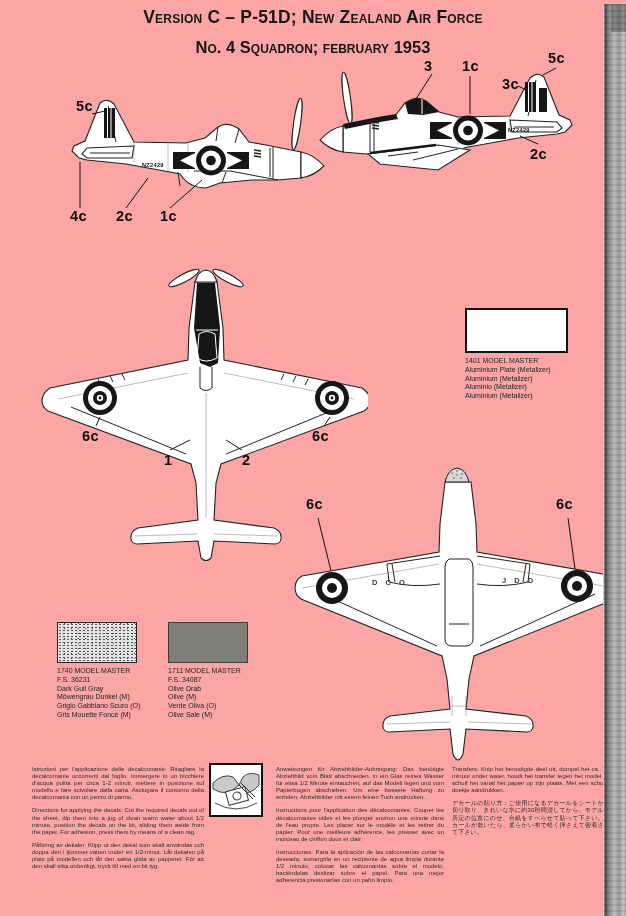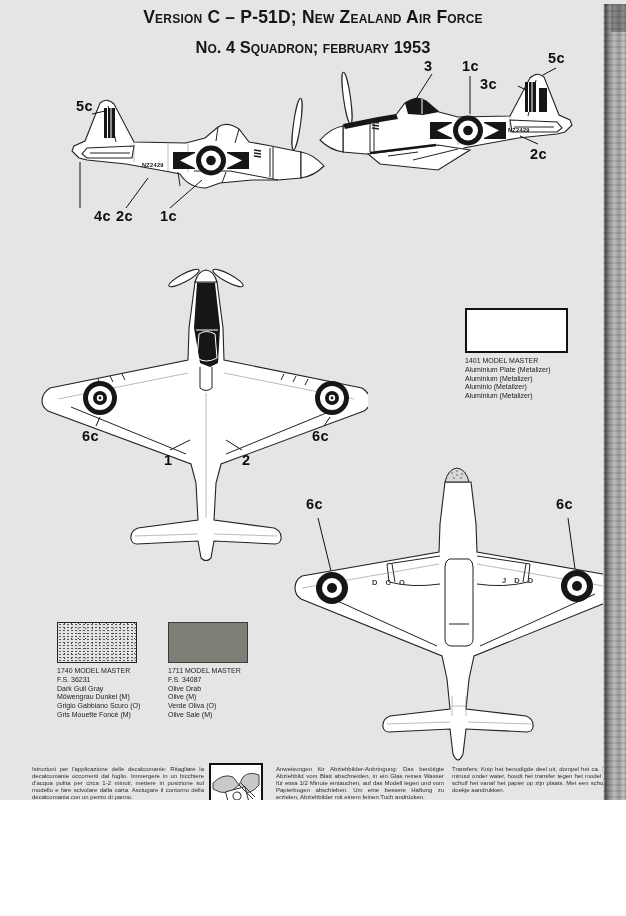--- a/index.html
+++ b/index.html
@@ -1,16 +1,16 @@
 <!DOCTYPE html>
 <html><head>
 <meta charset="utf-8">
 <style>
   html,body{margin:0;padding:0;background:#fff;}
-  .page{position:relative;width:626px;height:800px;background:#e5e5e5;overflow:hidden;
+  .page{position:relative;width:626px;height:916px;background:#fca5a5;overflow:hidden;
         font-family:"Liberation Sans",sans-serif;color:#1a1a1a;}
   
   .title{position:absolute;top:7px;left:10px;width:606px;text-align:center;
          font-weight:700;font-variant:small-caps;color:#161616;}
   .title .l1{font-size:17.5px;letter-spacing:.2px;}
   .title .l2{font-size:16.5px;margin-top:10px;}
   
   .edge-band{position:absolute;right:0;top:4px;bottom:0;width:23px;z-index:50;
     background:
       repeating-linear-gradient(180deg, rgba(0,0,0,.10) 0 2px, rgba(255,255,255,0) 2px 6px),
@@ -71,21 +71,21 @@
         <polygon points="197,65 212,72.5 197,80" fill="#fff"></polygon>
         <circle cx="181" cy="72.5" r="15" class="dark"></circle>
         <circle cx="181" cy="72.5" r="10" fill="#fff"></circle>
         <circle cx="181" cy="72.5" r="4.8" class="dark"></circle>
       </g>
       <text x="112" y="79" class="serial-t">NZ2429</text>
       <path class="leader" d="M62,26 L75,23 M50,120 L50,74 M96,120 L118,90 M140,120 L172,92"></path>
     </svg>
   </div>
   <div class="callout" style="left:76px;top:98px;">5c</div>
-  <div class="callout" style="left:70px;top:208px;margin-left:24px;">4c</div>
+  <div class="callout" style="left:70px;top:208px;">4c</div>
   <div class="callout" style="left:116px;top:208px;">2c</div>
   <div class="callout" style="left:160px;top:208px;">1c</div>
 
   <div class="view" style="left:318px;top:60px;width:292px;height:145px;">
     <svg width="292" height="145" viewBox="0 0 292 145">
       <ellipse cx="29" cy="38" rx="3.5" ry="26" transform="rotate(-8 29 38)" class="body"></ellipse>
       <path class="body" d="M25,66 L60,59 L77,56 L87,43 Q99,35 108,41 L121,52 L140,57 L192,56 L212,18 Q219,11 226,17 L241,55 L252,60 L254,65 L247,72 L239,74 L200,78 L156,86 L146,88 Q137,102 120,102 L106,97 L74,94 L48,94 L25,92 Z"></path>
       <path class="body" d="M2,80 Q13,68 25,66 L25,92 Q12,90 2,80 Z"></path>
       <polygon class="body" points="192,60 239,62 244,68 239,72 194,72"></polygon>
       <path class="ln" d="M196,67 L236,67 M218,20 L210,56"></path>
@@ -110,21 +110,21 @@
         <circle cx="150" cy="70.5" r="10" fill="#fff"></circle>
         <circle cx="150" cy="70.5" r="4.8" class="dark"></circle>
       </g>
       <text x="190" y="72" class="serial-t">NZ2429</text>
       <path class="leader" d="M114,14 L96,42 M152,16 L152,54 M238,8 L225,15 M200,26 L208,30 M220,84 L202,76"></path>
     </svg>
   </div>
   <div class="callout" style="left:424px;top:58px;">3</div>
   <div class="callout" style="left:462px;top:58px;">1c</div>
   <div class="callout" style="left:548px;top:50px;">5c</div>
-  <div class="callout" style="left:480px;top:76px;">3c</div>
+  <div class="callout" style="left:502px;top:76px;">3c</div>
   <div class="callout" style="left:530px;top:146px;">2c</div>
 
   <div class="view" style="left:38px;top:268px;width:330px;height:300px;">
     <svg width="330" height="300" viewBox="0 0 330 300">
       <ellipse cx="146" cy="10" rx="17" ry="4" transform="rotate(-28 146 10)" class="body"></ellipse>
       <ellipse cx="190" cy="10" rx="17" ry="4" transform="rotate(28 190 10)" class="body"></ellipse>
       <path class="body" d="M157,14 L151,60 L150,92 L12,120 Q4,125 4,133 Q4,139 10,143 L153,196 L158,215 L160,252 L100,260 Q92,263 93,271 Q94,276 99,276 L160,273 L163,290 Q168,295 173,290 L176,273 L237,276 Q242,276 243,271 Q244,263 236,260 L176,252 L178,215 L183,196 L326,143 Q332,139 332,133 Q332,125 324,120 L186,92 L185,60 L179,14 Z"></path>
       <path class="body" d="M168,2 Q160,3 157,14 L179,14 Q176,3 168,2 Z"></path>
       <polygon class="dark" points="159,15 177,15 182,60 180,95 172,99 162,95 156,60"></polygon>
       <path d="M158,62 L180,62 M161,66 Q168,61 177,66 L179,90 Q168,96 159,90 Z" stroke="#fff" stroke-width="1" fill="none"></path>

